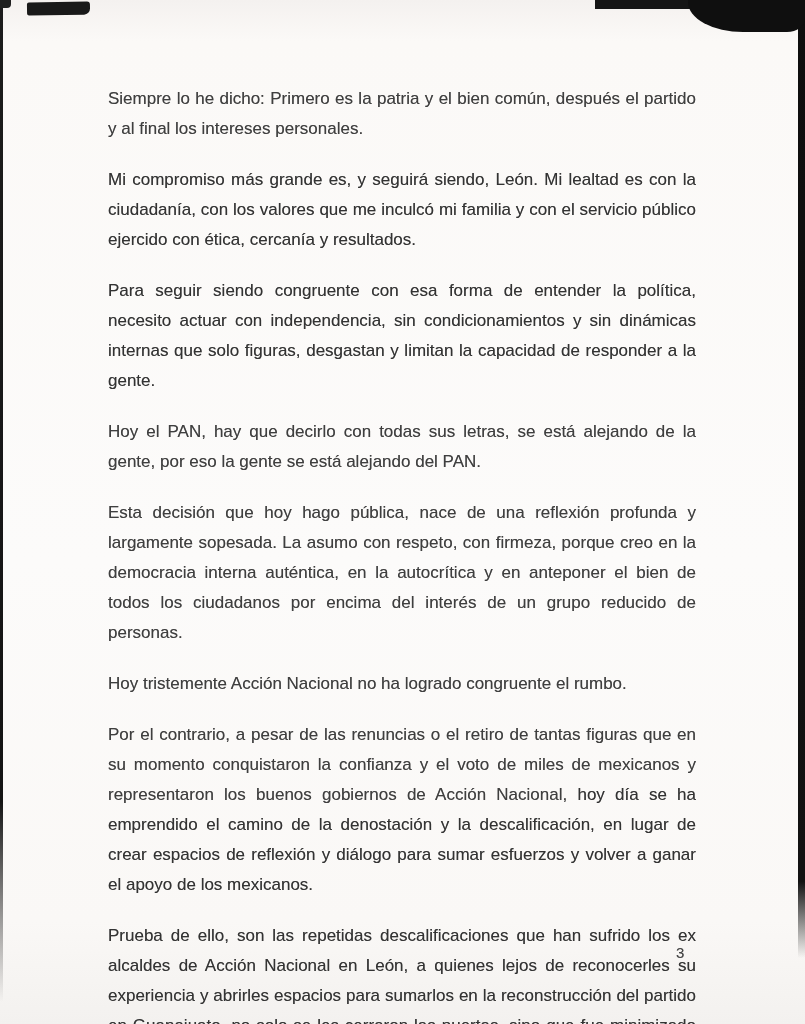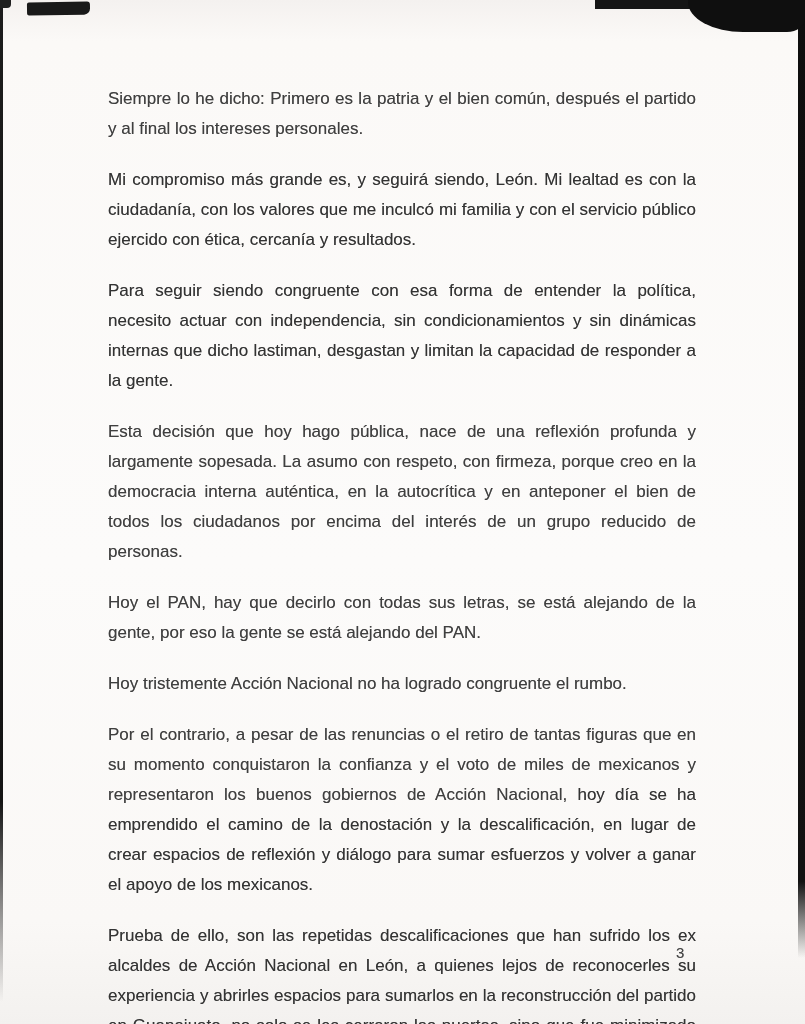--- a/index.html
+++ b/index.html
@@ -70,23 +70,23 @@
   <div class="edge-left"></div>
   <div class="edge-right"></div>
   <div class="corner-topleft"></div>
   <div class="smudge-topleft"></div>
   <div class="smudge-topright-bar"></div>
   <div class="smudge-topright-blob"></div>
 
   <div class="content">
     <p><span class="seg-normal">Siempre lo he dicho: Primero es la patria y el bien común, después el partido y al final los intereses personales.</span></p>
     <p><span class="seg-bold">Mi compromiso más grande es, y seguirá siendo, León. Mi lealtad es con la ciudadanía, con los valores que me inculcó mi familia y con el servicio público ejercido con ética, cercanía y resultados.</span></p>
-    <p><span class="seg-bold">Para seguir siendo congruente con esa forma de entender la política, necesito actuar con independencia, sin condicionamientos y sin dinámicas internas que dicho lastiman, desgastan y limitan la capacidad de responder a la gente.</span></p>
+    <p><span class="seg-bold">Para seguir siendo congruente con esa forma de entender la política, necesito actuar con independencia, sin condicionamientos y sin dinámicas internas que solo figuras, desgastan y limitan la capacidad de responder a la gente.</span></p>
+    <p><span class="seg-normal">Hoy el PAN, hay que decirlo con todas sus letras, se está alejando de la gente, por eso la gente se está alejando del PAN.</span></p>
     <p><span class="seg-normal">Esta decisión que hoy hago pública, nace de una reflexión profunda y largamente sopesada. La asumo con respeto, con firmeza, porque creo en la democracia interna auténtica, en la autocrítica y en anteponer el bien de todos los ciudadanos por encima del interés de un grupo reducido de personas.</span></p>
-    <p><span class="seg-normal">Hoy el PAN, hay que decirlo con todas sus letras, se está alejando de la gente, por eso la gente se está alejando del PAN.</span></p>
     <p><span class="seg-normal">Hoy tristemente Acción Nacional no ha logrado congruente el rumbo.</span></p>
     <p><span class="seg-normal">Por el contrario, a pesar de las renuncias o el retiro de tantas figuras que en su momento conquistaron la confianza y el voto de miles de mexicanos y representaron los buenos gobiernos de Acción Nacional, </span><span class="seg-bold">hoy día se ha emprendido el camino de la denostación y la descalificación, en lugar de crear espacios de reflexión y diálogo para sumar esfuerzos y volver a ganar el apoyo de los mexicanos.</span></p>
     <p><span class="seg-bold">Prueba de ello, son las repetidas descalificaciones que han sufrido los ex alcaldes de Acción Nacional en León, a quienes lejos de reconocerles su experiencia y abrirles espacios para sumarlos en la reconstrucción del partido en Guanajuato, no solo se les cerraron las puertas, sino que fue minimizado su papel en la historia del partido, por parte de las actuales dirigencias municipal y estatal.</span></p>
   </div>
 
   <div class="page-number">3</div>
 
 </div>
 
 </body></html>

